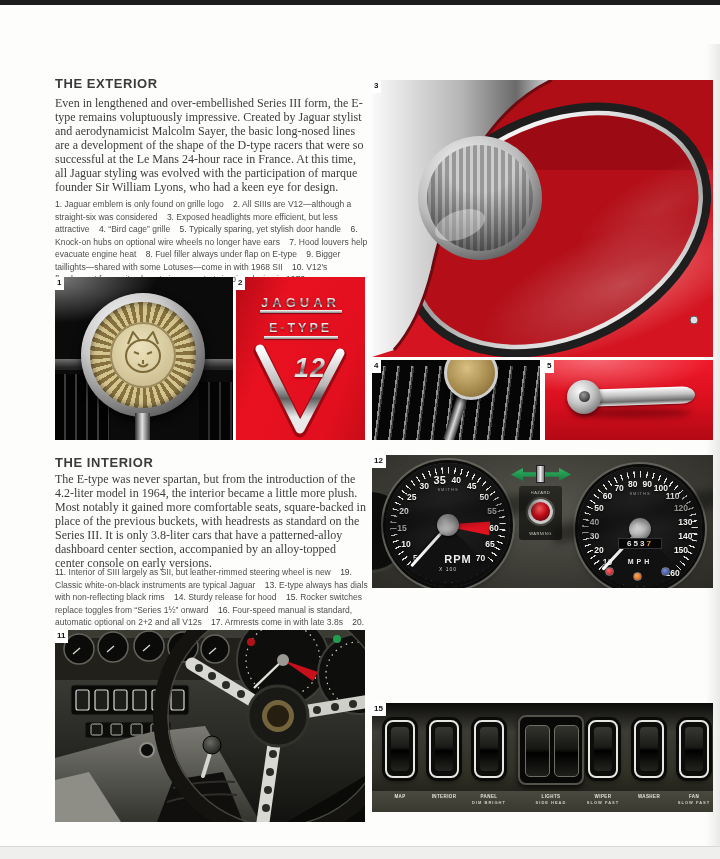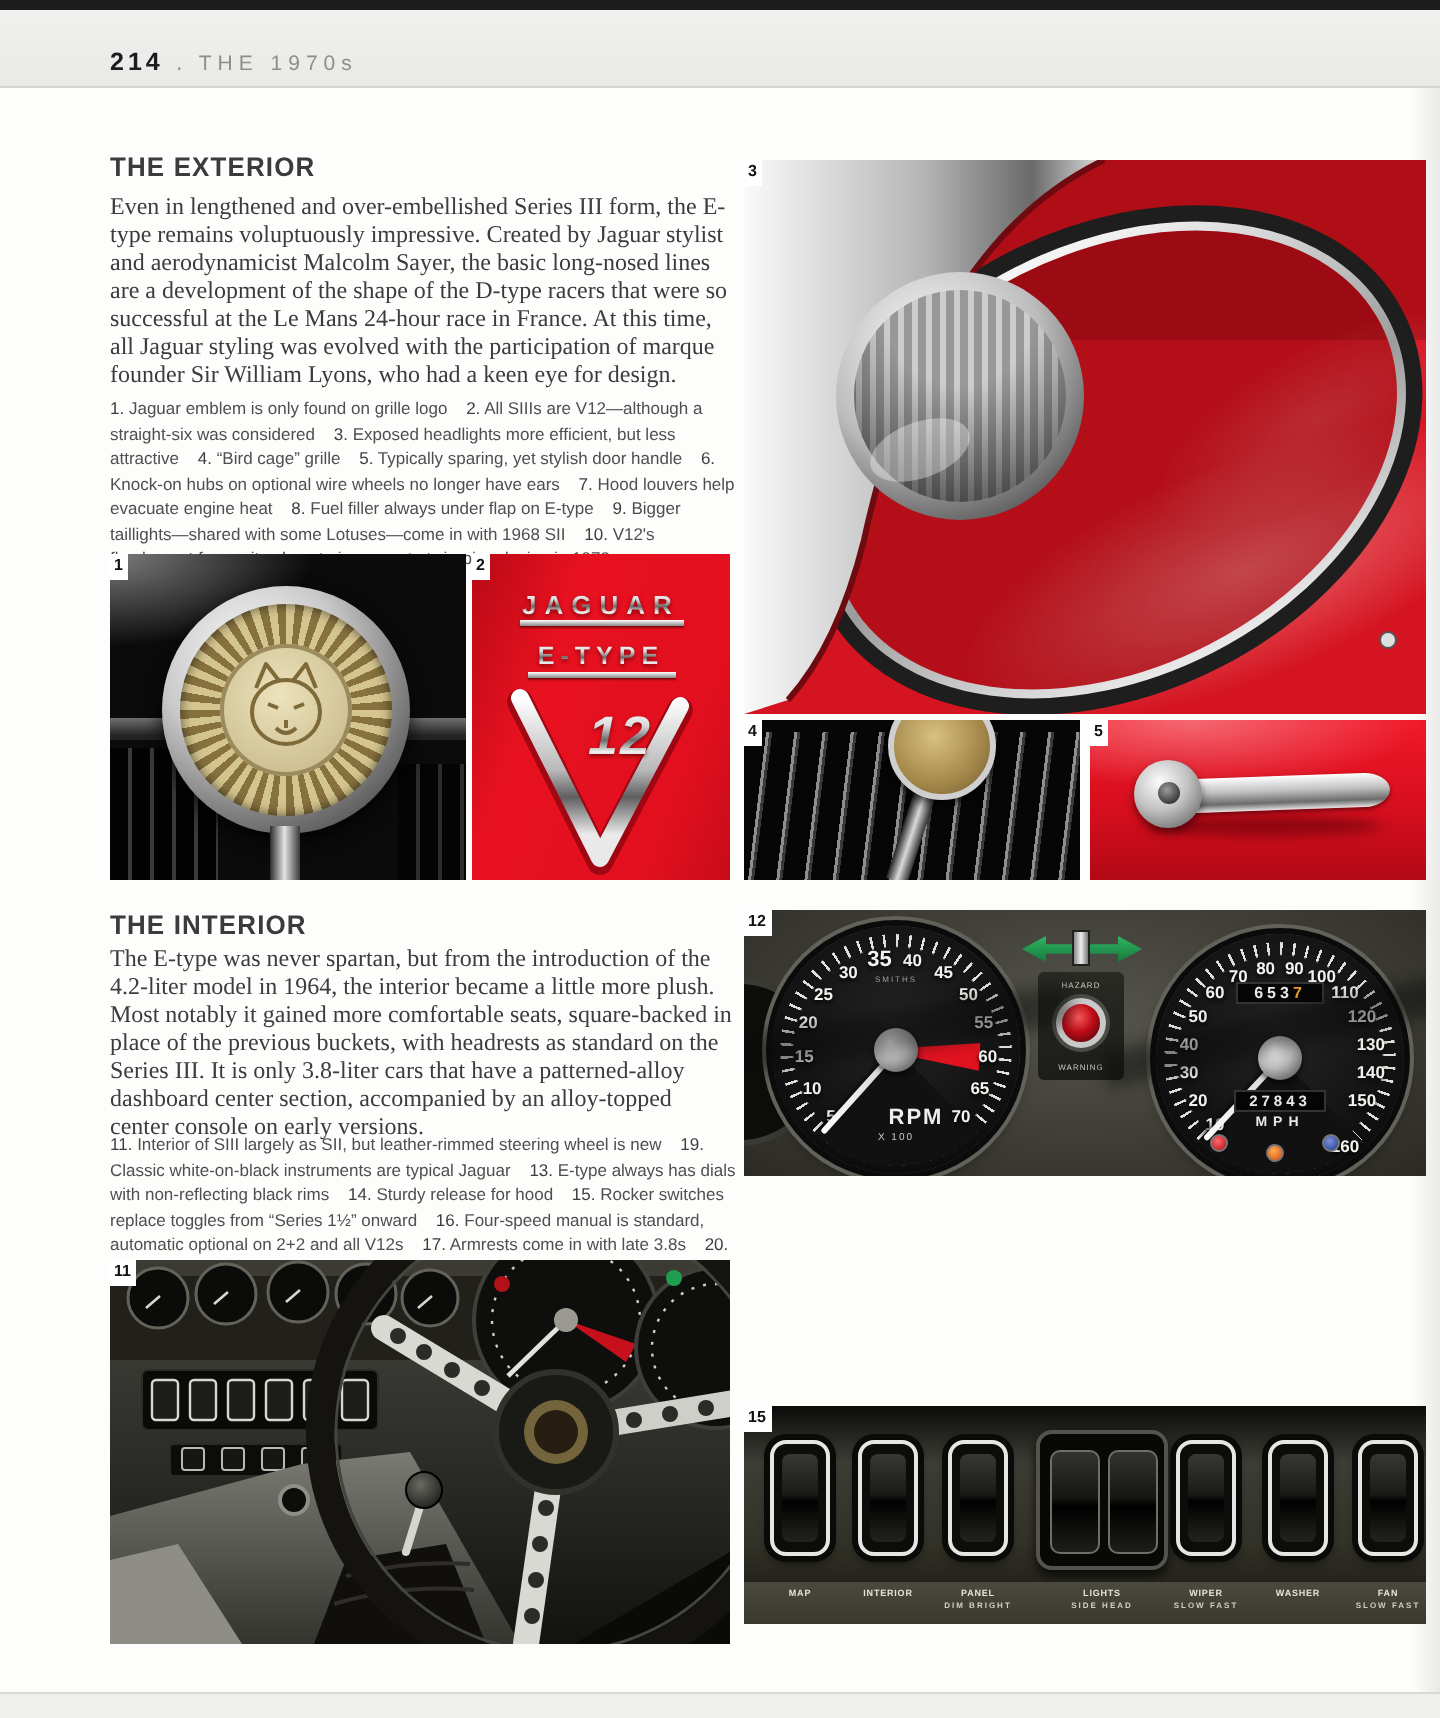--- a/index.html
+++ b/index.html
@@ -84,21 +84,21 @@
   #speedo-needle{left:268px;top:73px;width:55px;transform:rotate(133deg);}
   #redline{left:76px;top:63px;width:42px;height:15px;background:#e11220;clip-path:polygon(0 42%,0 58%,100% 96%,100% 4%);transform-origin:0 50%;transform:rotate(4deg);z-index:6;}
   .hub{position:absolute;width:22px;height:22px;border-radius:50%;background:radial-gradient(circle at 35% 30%,#fff,#b9b9b9 45%,#5f5f5f 85%);z-index:8;box-shadow:0 1px 3px rgba(0,0,0,.8);}
   #tach-hub{left:65px;top:59px;}
   #speedo-hub{left:257px;top:63px;}
   .gauge-label{position:absolute;z-index:9;color:#eee;text-align:center;}
   #rpm-label{left:46px;top:98px;width:80px;font-size:11px;font-weight:700;letter-spacing:1px;}
   #rpm-sub{left:46px;top:111px;width:60px;font-size:5px;letter-spacing:1px;color:#ccc;}
   #smiths-l{left:46px;top:32px;width:60px;font-size:4px;letter-spacing:1px;color:#999;}
   #smiths-r{left:238px;top:36px;width:60px;font-size:4px;letter-spacing:1px;color:#999;}
-  .odo-window{position:absolute;z-index:9;background:#050505;border:1px solid #333;color:#e8e8e4;font-weight:700;text-align:center;}
+  .odo-window{position:absolute;z-index:9;background:#050505;border:1px solid #333;color:#e8e8e4;font-weight:700;text-align:center;margin-top:47px;}
   #trip{left:246px;top:36px;width:44px;font-size:8px;letter-spacing:2px;}
   #trip .dec{color:#e69b2a;}
   #odo{left:245px;top:90px;width:46px;font-size:7.5px;letter-spacing:2px;}
   #mph-label{left:238px;top:103px;width:60px;font-size:7px;font-weight:700;letter-spacing:3px;color:#e8e8e4;}
   .lamp{position:absolute;border-radius:50%;z-index:9;}
   #lamp-red{left:233px;top:112px;width:9px;height:9px;background:radial-gradient(circle at 40% 35%,#ff6a6a,#b00d16);border:1.5px solid #777;}
   #lamp-amber{left:261px;top:117px;width:9px;height:9px;background:radial-gradient(circle at 40% 35%,#ffab4e,#d24a12);border:1.5px solid #777;}
   #lamp-blue{left:289px;top:112px;width:9px;height:9px;background:radial-gradient(circle at 40% 35%,#7b8fd8,#223a8f);border:1.5px solid #777;}
   #turn-arrow{left:139px;top:13px;width:60px;height:13px;background:linear-gradient(180deg,#2fb463,#167a3c);clip-path:polygon(0 50%,20% 0,20% 32%,80% 32%,80% 0,100% 50%,80% 100%,80% 68%,20% 68%,20% 100%);z-index:5;}
   #turn-bar{left:164px;top:10px;width:9px;height:18px;background:linear-gradient(90deg,#888,#eee 50%,#777);border:1px solid #222;z-index:6;}
@@ -149,25 +149,20 @@
 
   
   .vsvg{display:block;}
 </style>
 </head>
 <body>
 
 <div id="canvas">
 
   <div class="abs" id="topbar"></div>
-  <div class="abs" id="headerband">
-    <div class="abs" id="headerline">
-      <span class="pgnum">214</span><span class="dot">.</span><span class="era">THE 1970s</span>
-    </div>
-  </div>
   <div class="abs" id="right-edge"></div>
   <div class="abs" id="bottom-strip"></div>
 
   <div class="abs sec-heading" style="left:55px;top:76px;">THE EXTERIOR</div>
   <div class="abs body-text" style="left:55px;top:96px;">Even in lengthened and over-embellished Series III form, the E-type remains voluptuously impressive. Created by Jaguar stylist and aerodynamicist Malcolm Sayer, the basic long-nosed lines are a development of the shape of the D-type racers that were so successful at the Le Mans 24-hour race in France. At this time, all Jaguar styling was evolved with the participation of marque founder Sir William Lyons, who had a keen eye for design.</div>
   <div class="abs caps" style="left:55px;top:198px;">
     <span class="cap"><span class="capn">1.</span> <span>Jaguar emblem is only found on grille logo</span></span>
     <span class="cap"><span class="capn">2.</span> <span>All SIIIs are V12—although a straight-six was considered</span></span>
     <span class="cap"><span class="capn">3.</span> <span>Exposed headlights more efficient, but less attractive</span></span>
     <span class="cap"><span class="capn">4.</span> <span>“Bird cage” grille</span></span>

